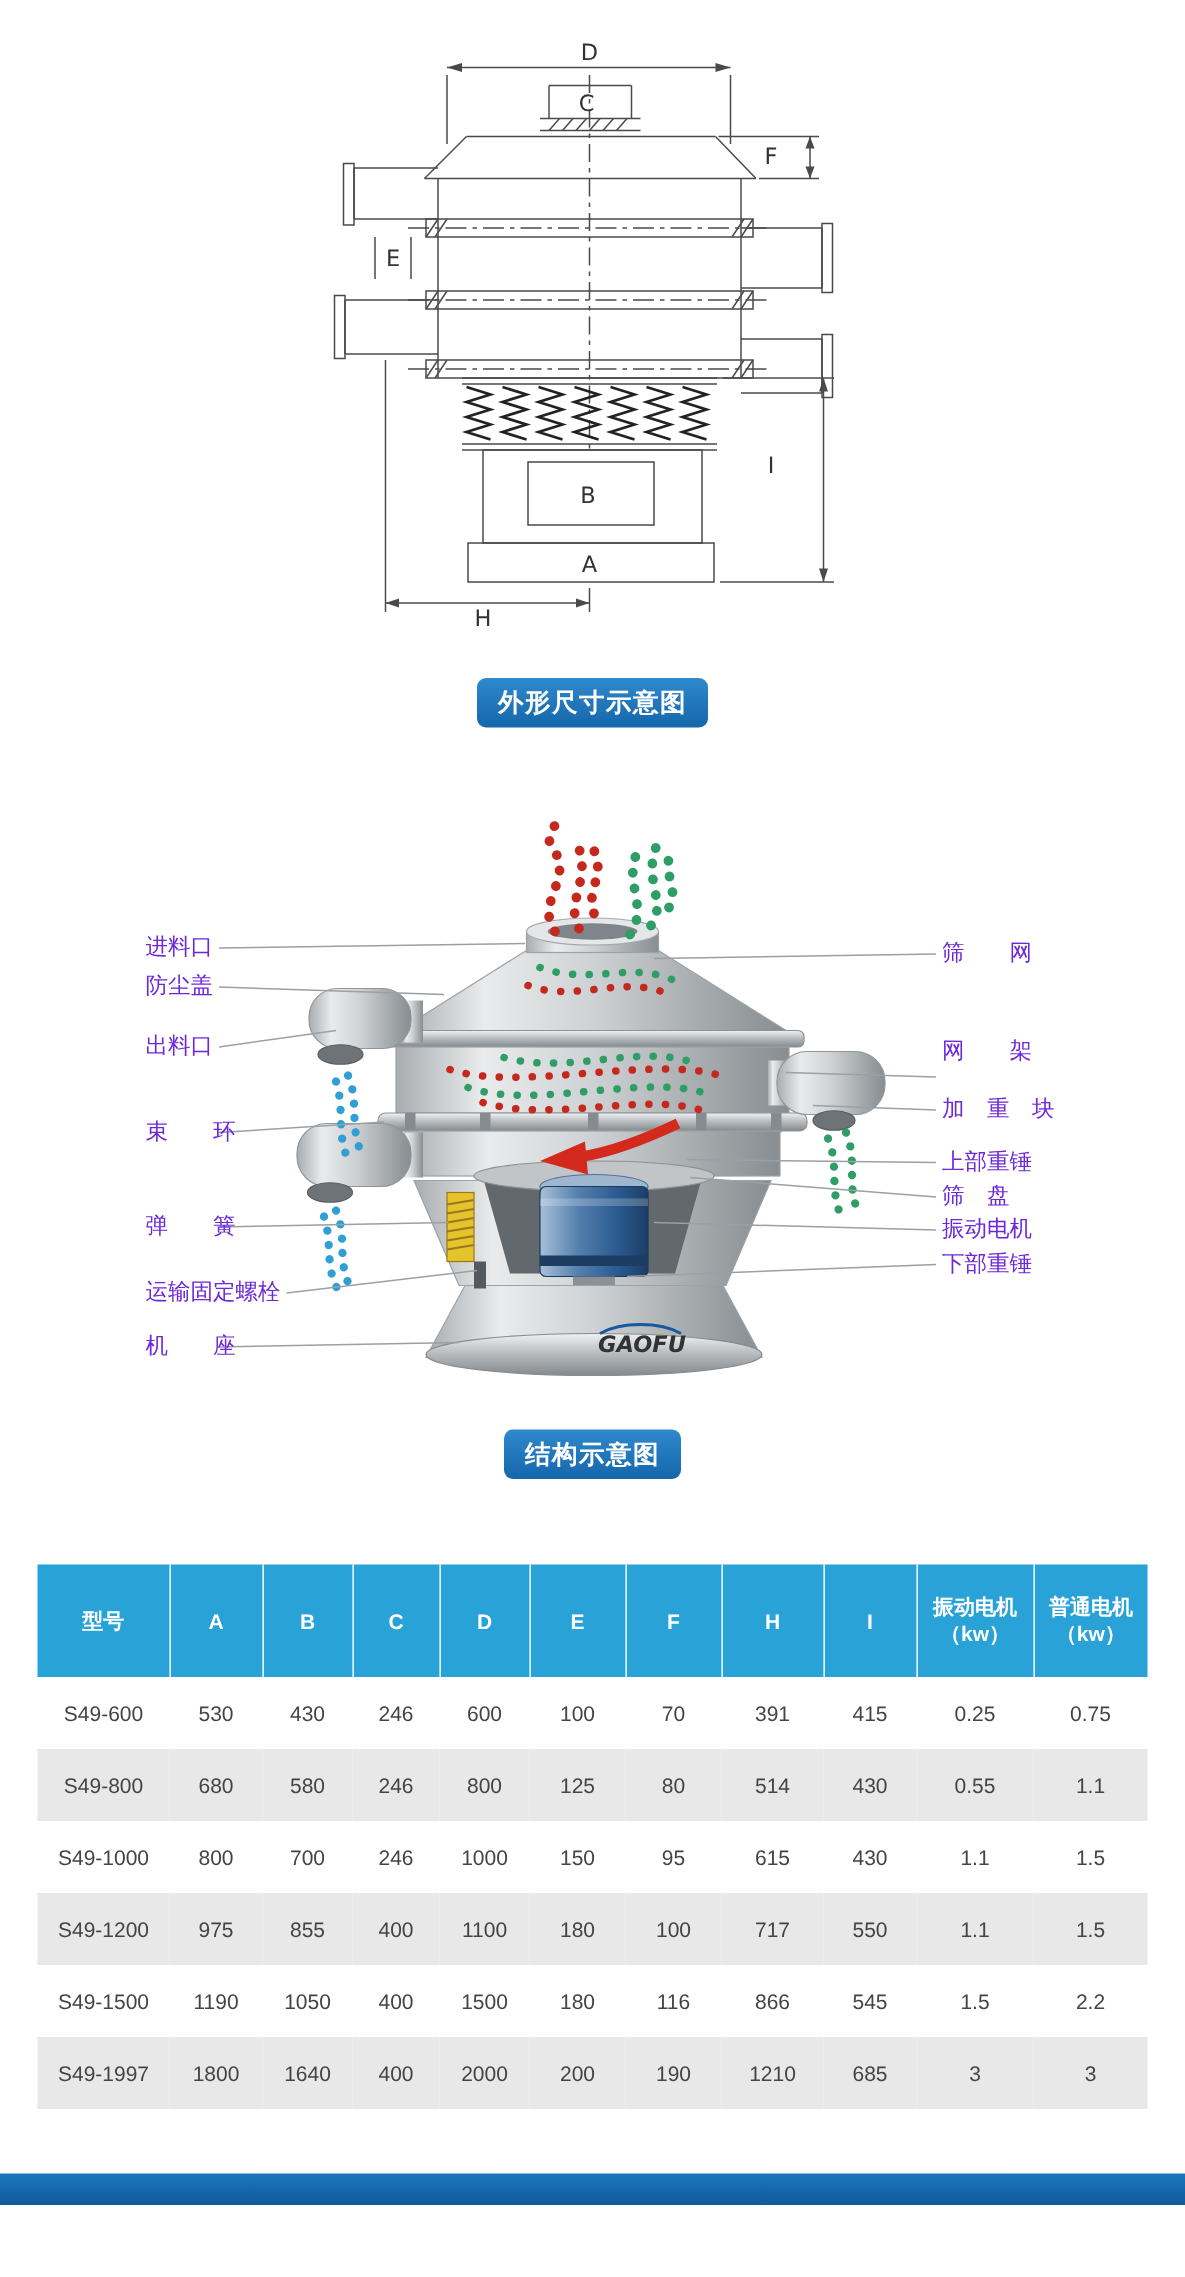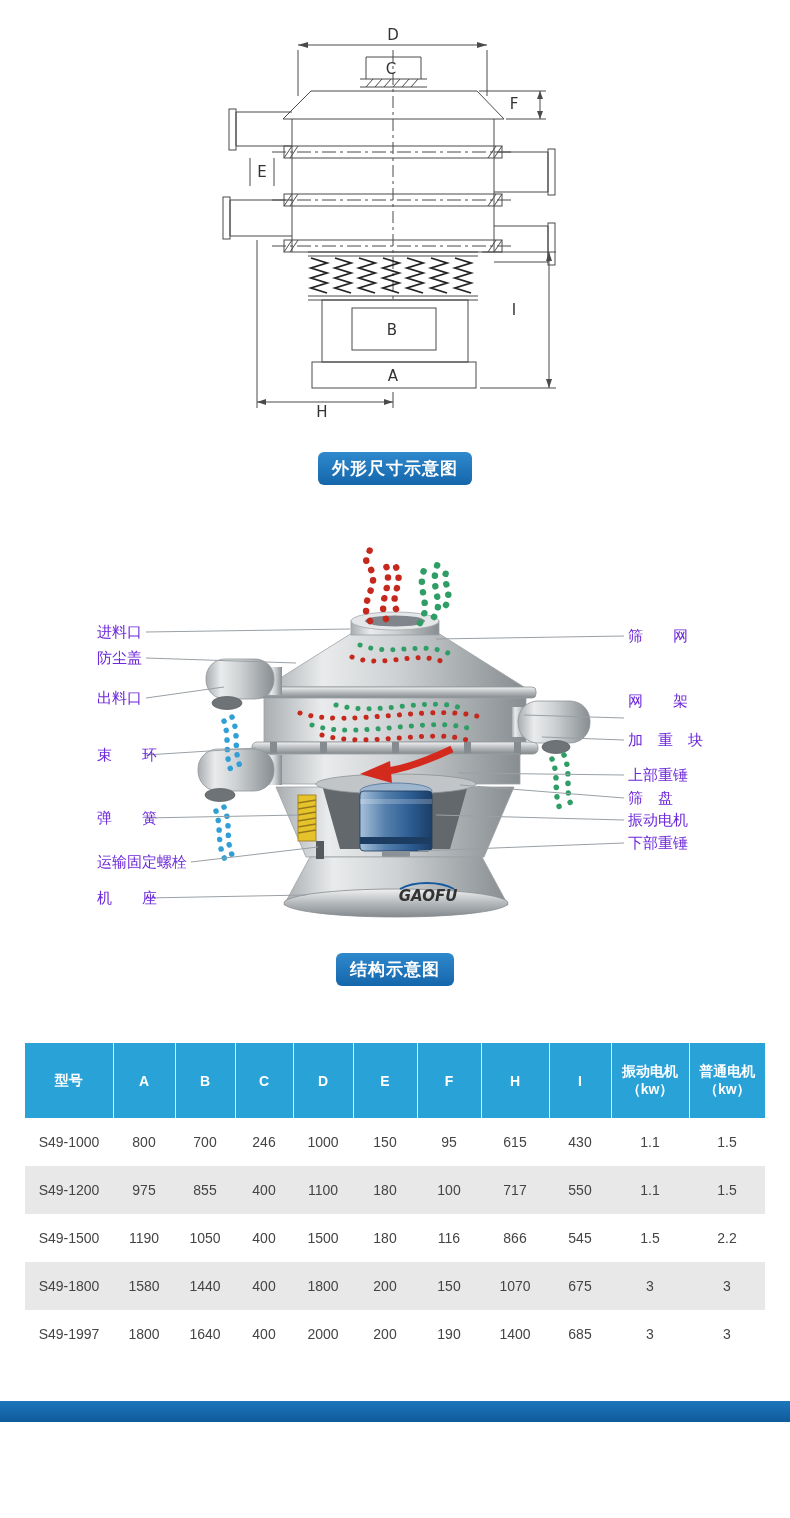--- a/index.html
+++ b/index.html
@@ -317,20 +317,46 @@
       <th>H</th>
       <th>I</th>
       <th>振动电机
 （kw）</th>
       <th>普通电机
 （kw）</th>
     </tr>
   </thead>
   <tbody>
     <tr>
+          <td>S49-600</td>
+          <td>530</td>
+          <td>430</td>
+          <td>246</td>
+          <td>600</td>
+          <td>100</td>
+          <td>70</td>
+          <td>391</td>
+          <td>415</td>
+          <td>0.25</td>
+          <td>0.75</td>
+        </tr>
+    <tr>
+          <td>S49-800</td>
+          <td>680</td>
+          <td>580</td>
+          <td>246</td>
+          <td>800</td>
+          <td>125</td>
+          <td>80</td>
+          <td>514</td>
+          <td>430</td>
+          <td>0.55</td>
+          <td>1.1</td>
+        </tr>
+    <tr>
           <td>S49-1000</td>
           <td>800</td>
           <td>700</td>
           <td>246</td>
           <td>1000</td>
           <td>150</td>
           <td>95</td>
           <td>615</td>
           <td>430</td>
           <td>1.1</td>
@@ -356,41 +382,28 @@
           <td>400</td>
           <td>1500</td>
           <td>180</td>
           <td>116</td>
           <td>866</td>
           <td>545</td>
           <td>1.5</td>
           <td>2.2</td>
         </tr>
     <tr>
-          <td>S49-1800</td>
-          <td>1580</td>
-          <td>1440</td>
-          <td>400</td>
-          <td>1800</td>
-          <td>200</td>
-          <td>150</td>
-          <td>1070</td>
-          <td>675</td>
-          <td>3</td>
-          <td>3</td>
-        </tr>
-    <tr>
           <td>S49-1997</td>
           <td>1800</td>
           <td>1640</td>
           <td>400</td>
           <td>2000</td>
           <td>200</td>
           <td>190</td>
-          <td>1400</td>
+          <td>1210</td>
           <td>685</td>
           <td>3</td>
           <td>3</td>
         </tr>
   </tbody>
 </table>
 </div>
 
 <div class="footer-bar"></div>
 

